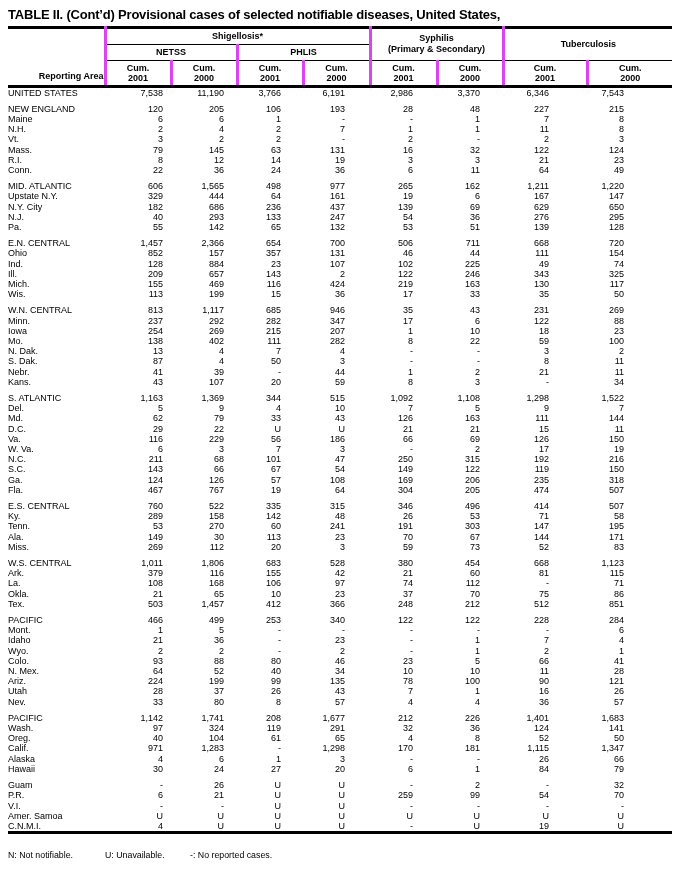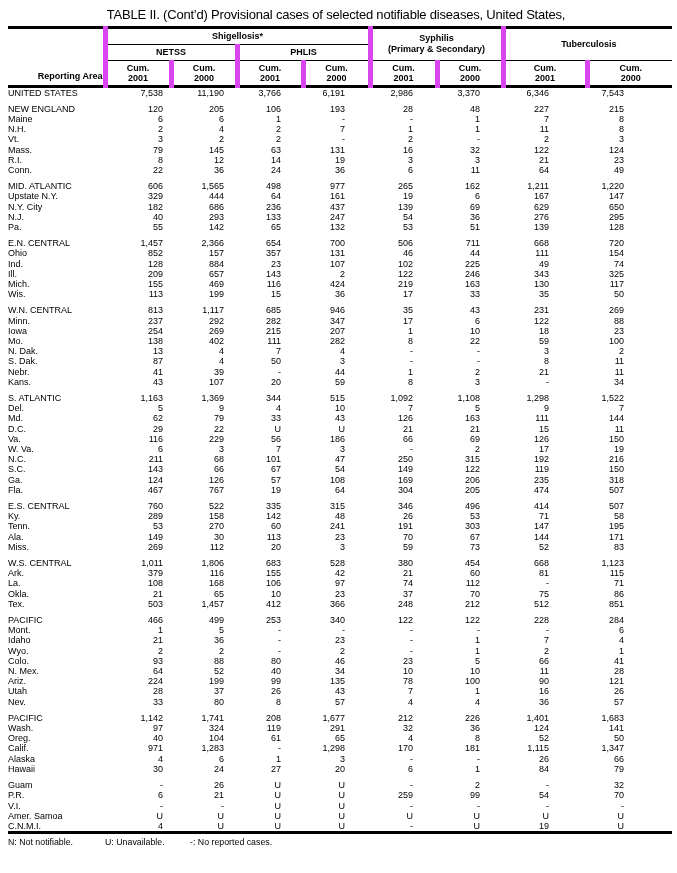--- a/index.html
+++ b/index.html
@@ -1,39 +1,39 @@
 <!DOCTYPE html>
 <html><head>
 <meta charset="utf-8">
 <style>
   html,body{margin:0;padding:0;background:#fff;}
   body{width:677px;height:873px;font-family:"Liberation Sans",sans-serif;color:#000;-webkit-font-smoothing:none;}
   .page{padding:8px 5px 0 8px;}
-  .title{width:656px;text-align:center;font-weight:normal;font-size:13px;line-height:14.5px;letter-spacing:-0.2px;}
+  .title{width:656px;font-weight:bold;font-size:13px;line-height:14.5px;letter-spacing:-0.2px;}
   table{border-collapse:collapse;table-layout:fixed;width:664px;margin-top:3px;border-top:3px solid #000;border-bottom:3px solid #000;}
   th{font-weight:bold;font-size:9px;padding:0;line-height:11px;vertical-align:middle;text-align:center;}
-  th.vl{border-left:5px solid #d946ef;}
+  th.vl{border-left:3px solid #d946ef;}
   th.grp{border-bottom:1px solid #000;}
   th.bottom{border-bottom:3px solid #000;}
   th.area-h{text-align:right;vertical-align:bottom;padding:0 0 3px 0;}
   .cum-cell div{line-height:10px;}
   thead th{padding-top:2px;padding-bottom:2px;}
   tbody td{font-size:9px;line-height:10.2px;padding:0;white-space:nowrap;overflow:hidden;}
   td.area{text-align:left;}
   td.num{text-align:right;}
   tr td:nth-child(2){padding-right:8px;}
   tr td:nth-child(3){padding-right:13px;}
   tr td:nth-child(4){padding-right:22px;}
   tr td:nth-child(5){padding-right:25px;}
   tr td:nth-child(6){padding-right:24px;}
   tr td:nth-child(7){padding-right:23px;}
   tr td:nth-child(8){padding-right:38px;}
   tr td:nth-child(9){padding-right:48px;}
   tr.spacer td{height:6px;line-height:6px;padding:0;}
-  .footnotes{margin-top:3px;font-size:8.8px;line-height:11px;width:660px;}
+  .footnotes{margin-top:16px;font-size:8.8px;line-height:11px;width:660px;}
   .legend span.l1{display:inline-block;width:97px;}
   .legend span.l2{display:inline-block;width:85px;}
 </style>
 </head>
 <body>
 
 <div class="page">
   <div class="title">
     <div>TABLE II. (Cont’d) Provisional cases of selected notifiable diseases, United States,</div>
   </div>

